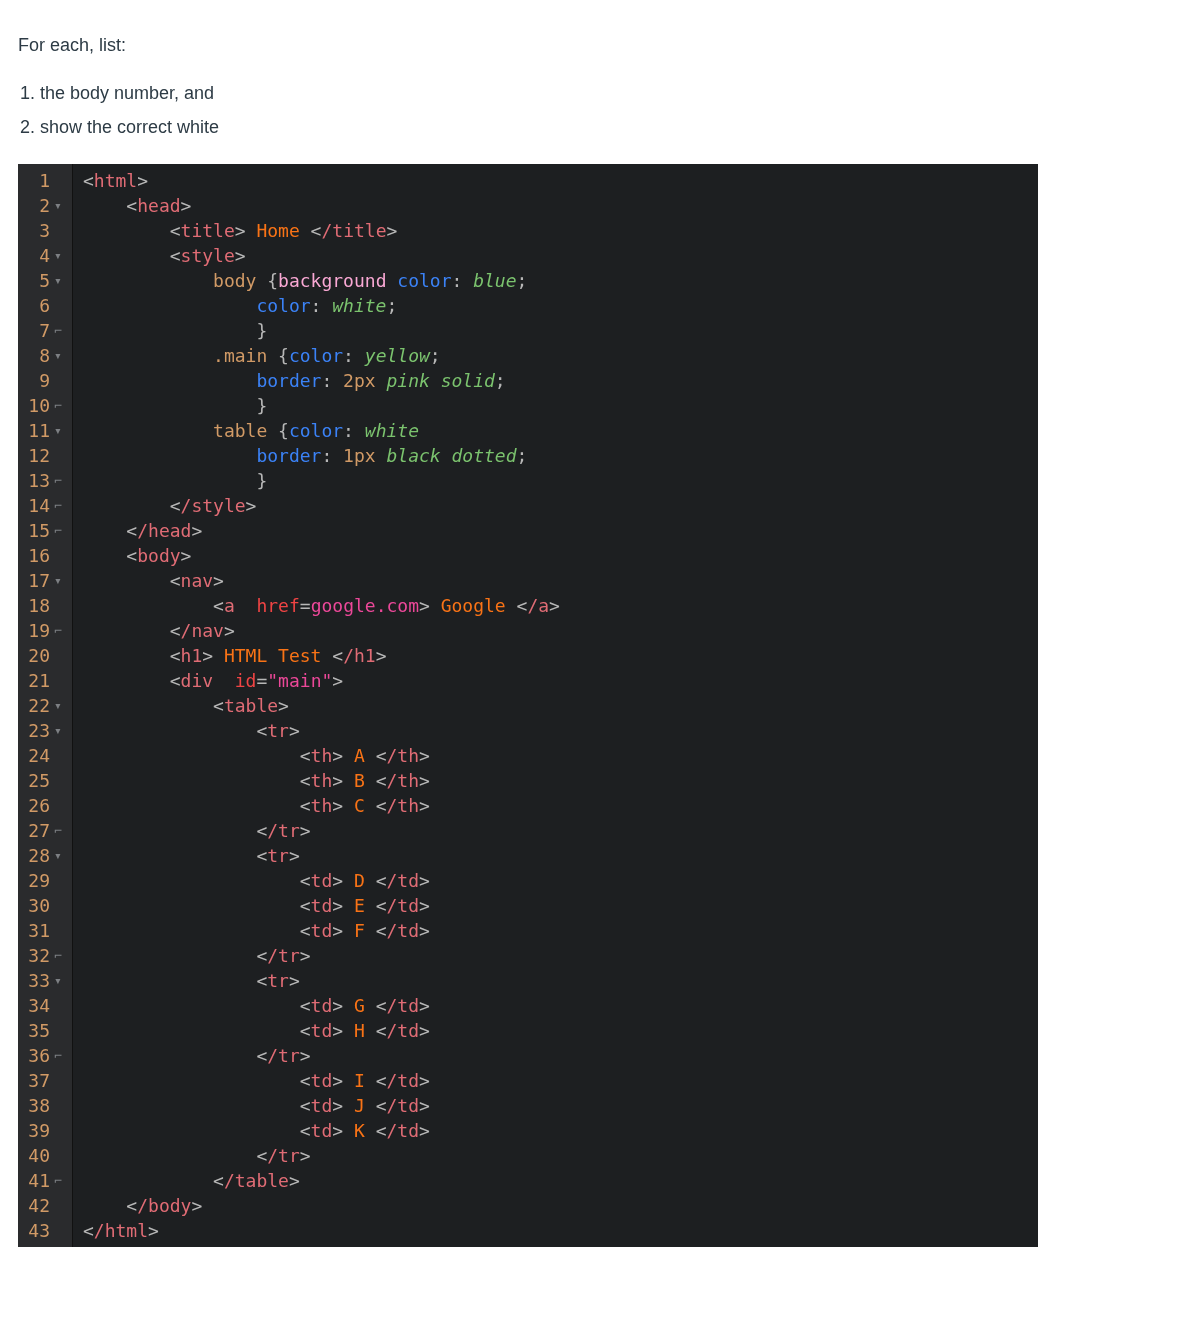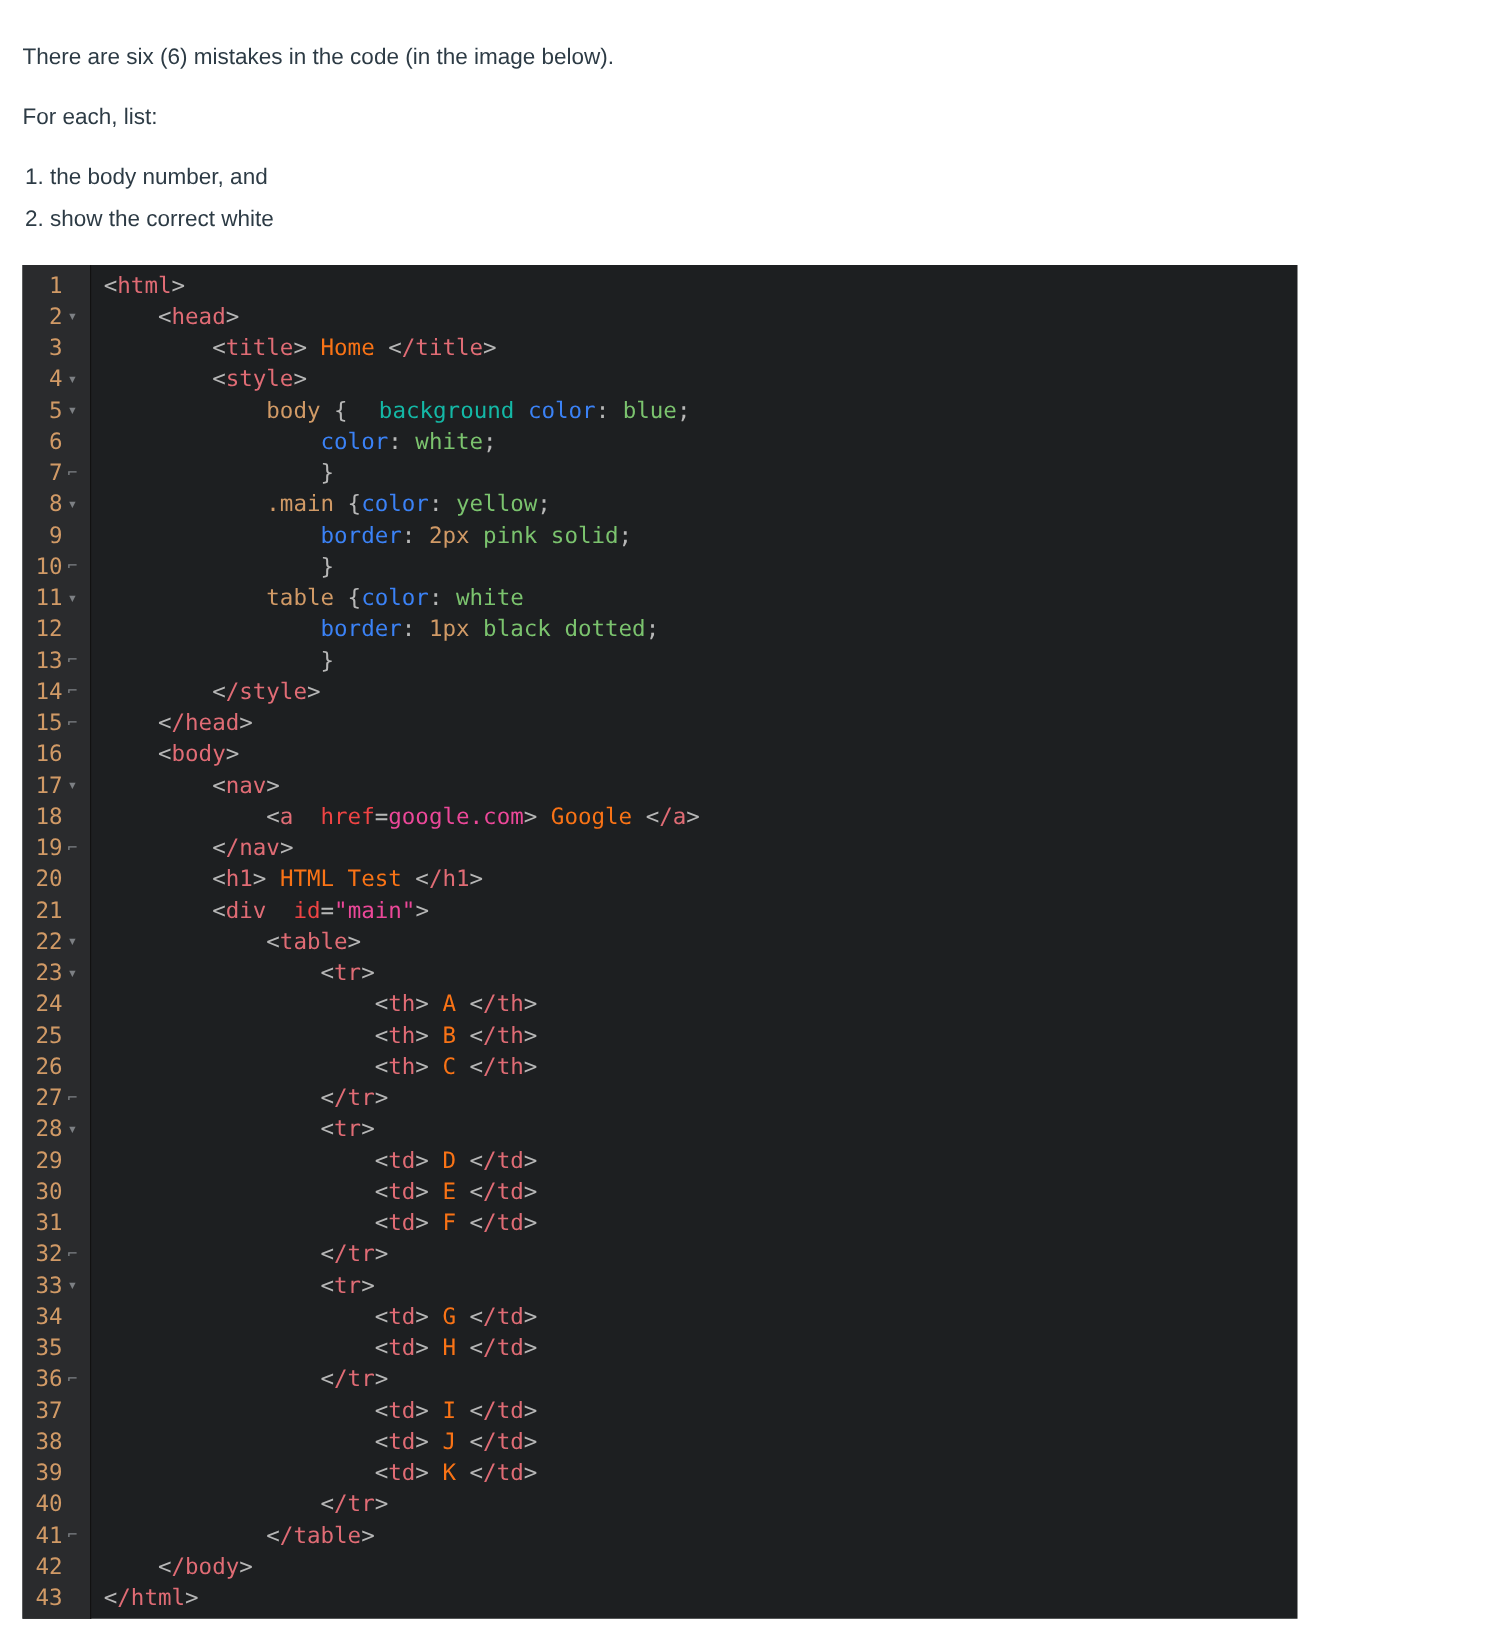--- a/index.html
+++ b/index.html
@@ -36,31 +36,30 @@
   .gutter .num { width: 26px; text-align: right; }
   .gutter .mark { width: 16px; text-align: center; font-size: 13px; color: #7d8084; }
   .code { padding: 4px 0 4px 10px; flex: 1; }
   .code .line { height: 25px; color: #ddd; }
   
   .p  { color: #b7b7b7; }             
   .t  { color: #e06c75; }             
   .sel{ color: #d19a66; }             
   .pr { color: #3b82f6; }             
   .at { color: #ef4444; }             
-  .atv{ color: #7bc36e; }             
+  .atv{ color: #7bc36e; font-style: italic; }             
   .txt{ color: #f97316; }             
   .num{ color: #d19a66; }             
-  .bg { color: #14b8a6; margin-left: 25px; }
+  .bg { color: #f9a8d4; }
   .str{ color: #ec4899; }             
 </style>
 </head>
 <body>
 
 <div class="prompt">
-  <p>There are six (6) mistakes in the code (in the image below).</p>
   <p>For each, list:</p>
   <ol>
     <li>the body number, and</li>
     <li>show the correct white</li>
   </ol>
 </div>
 
 <div class="editor">
   <div class="gutter" id="gutter"><div class="row"><span class="num">1</span><span class="mark"></span></div><div class="row"><span class="num">2</span><span class="mark">▾</span></div><div class="row"><span class="num">3</span><span class="mark"></span></div><div class="row"><span class="num">4</span><span class="mark">▾</span></div><div class="row"><span class="num">5</span><span class="mark">▾</span></div><div class="row"><span class="num">6</span><span class="mark"></span></div><div class="row"><span class="num">7</span><span class="mark">⌐</span></div><div class="row"><span class="num">8</span><span class="mark">▾</span></div><div class="row"><span class="num">9</span><span class="mark"></span></div><div class="row"><span class="num">10</span><span class="mark">⌐</span></div><div class="row"><span class="num">11</span><span class="mark">▾</span></div><div class="row"><span class="num">12</span><span class="mark"></span></div><div class="row"><span class="num">13</span><span class="mark">⌐</span></div><div class="row"><span class="num">14</span><span class="mark">⌐</span></div><div class="row"><span class="num">15</span><span class="mark">⌐</span></div><div class="row"><span class="num">16</span><span class="mark"></span></div><div class="row"><span class="num">17</span><span class="mark">▾</span></div><div class="row"><span class="num">18</span><span class="mark"></span></div><div class="row"><span class="num">19</span><span class="mark">⌐</span></div><div class="row"><span class="num">20</span><span class="mark"></span></div><div class="row"><span class="num">21</span><span class="mark"></span></div><div class="row"><span class="num">22</span><span class="mark">▾</span></div><div class="row"><span class="num">23</span><span class="mark">▾</span></div><div class="row"><span class="num">24</span><span class="mark"></span></div><div class="row"><span class="num">25</span><span class="mark"></span></div><div class="row"><span class="num">26</span><span class="mark"></span></div><div class="row"><span class="num">27</span><span class="mark">⌐</span></div><div class="row"><span class="num">28</span><span class="mark">▾</span></div><div class="row"><span class="num">29</span><span class="mark"></span></div><div class="row"><span class="num">30</span><span class="mark"></span></div><div class="row"><span class="num">31</span><span class="mark"></span></div><div class="row"><span class="num">32</span><span class="mark">⌐</span></div><div class="row"><span class="num">33</span><span class="mark">▾</span></div><div class="row"><span class="num">34</span><span class="mark"></span></div><div class="row"><span class="num">35</span><span class="mark"></span></div><div class="row"><span class="num">36</span><span class="mark">⌐</span></div><div class="row"><span class="num">37</span><span class="mark"></span></div><div class="row"><span class="num">38</span><span class="mark"></span></div><div class="row"><span class="num">39</span><span class="mark"></span></div><div class="row"><span class="num">40</span><span class="mark"></span></div><div class="row"><span class="num">41</span><span class="mark">⌐</span></div><div class="row"><span class="num">42</span><span class="mark"></span></div><div class="row"><span class="num">43</span><span class="mark"></span></div></div>
   <div class="code" id="code"><div class="line"><span class="p">&lt;</span><span class="t">html</span><span class="p">&gt;</span></div><div class="line">&nbsp;&nbsp;&nbsp;&nbsp;<span class="p">&lt;</span><span class="t">head</span><span class="p">&gt;</span></div><div class="line">&nbsp;&nbsp;&nbsp;&nbsp;&nbsp;&nbsp;&nbsp;&nbsp;<span class="p">&lt;</span><span class="t">title</span><span class="p">&gt;</span><span class="txt"> Home </span><span class="p">&lt;</span><span class="t">/title</span><span class="p">&gt;</span></div><div class="line">&nbsp;&nbsp;&nbsp;&nbsp;&nbsp;&nbsp;&nbsp;&nbsp;<span class="p">&lt;</span><span class="t">style</span><span class="p">&gt;</span></div><div class="line">&nbsp;&nbsp;&nbsp;&nbsp;&nbsp;&nbsp;&nbsp;&nbsp;&nbsp;&nbsp;&nbsp;&nbsp;<span class="sel">body</span> <span class="p">{</span><span class="bg">background</span> <span class="pr">color</span><span class="p">:</span> <span class="atv">blue</span><span class="p">;</span></div><div class="line">&nbsp;&nbsp;&nbsp;&nbsp;&nbsp;&nbsp;&nbsp;&nbsp;&nbsp;&nbsp;&nbsp;&nbsp;&nbsp;&nbsp;&nbsp;&nbsp;<span class="pr">color</span><span class="p">:</span> <span class="atv">white</span><span class="p">;</span></div><div class="line">&nbsp;&nbsp;&nbsp;&nbsp;&nbsp;&nbsp;&nbsp;&nbsp;&nbsp;&nbsp;&nbsp;&nbsp;&nbsp;&nbsp;&nbsp;&nbsp;<span class="p">}</span></div><div class="line">&nbsp;&nbsp;&nbsp;&nbsp;&nbsp;&nbsp;&nbsp;&nbsp;&nbsp;&nbsp;&nbsp;&nbsp;<span class="sel">.main</span> <span class="p">{</span><span class="pr">color</span><span class="p">:</span> <span class="atv">yellow</span><span class="p">;</span></div><div class="line">&nbsp;&nbsp;&nbsp;&nbsp;&nbsp;&nbsp;&nbsp;&nbsp;&nbsp;&nbsp;&nbsp;&nbsp;&nbsp;&nbsp;&nbsp;&nbsp;<span class="pr">border</span><span class="p">:</span> <span class="num">2px</span> <span class="atv">pink</span> <span class="atv">solid</span><span class="p">;</span></div><div class="line">&nbsp;&nbsp;&nbsp;&nbsp;&nbsp;&nbsp;&nbsp;&nbsp;&nbsp;&nbsp;&nbsp;&nbsp;&nbsp;&nbsp;&nbsp;&nbsp;<span class="p">}</span></div><div class="line">&nbsp;&nbsp;&nbsp;&nbsp;&nbsp;&nbsp;&nbsp;&nbsp;&nbsp;&nbsp;&nbsp;&nbsp;<span class="sel">table</span> <span class="p">{</span><span class="pr">color</span><span class="p">:</span> <span class="atv">white</span></div><div class="line">&nbsp;&nbsp;&nbsp;&nbsp;&nbsp;&nbsp;&nbsp;&nbsp;&nbsp;&nbsp;&nbsp;&nbsp;&nbsp;&nbsp;&nbsp;&nbsp;<span class="pr">border</span><span class="p">:</span> <span class="num">1px</span> <span class="atv">black</span> <span class="atv">dotted</span><span class="p">;</span></div><div class="line">&nbsp;&nbsp;&nbsp;&nbsp;&nbsp;&nbsp;&nbsp;&nbsp;&nbsp;&nbsp;&nbsp;&nbsp;&nbsp;&nbsp;&nbsp;&nbsp;<span class="p">}</span></div><div class="line">&nbsp;&nbsp;&nbsp;&nbsp;&nbsp;&nbsp;&nbsp;&nbsp;<span class="p">&lt;</span><span class="t">/style</span><span class="p">&gt;</span></div><div class="line">&nbsp;&nbsp;&nbsp;&nbsp;<span class="p">&lt;</span><span class="t">/head</span><span class="p">&gt;</span></div><div class="line">&nbsp;&nbsp;&nbsp;&nbsp;<span class="p">&lt;</span><span class="t">body</span><span class="p">&gt;</span></div><div class="line">&nbsp;&nbsp;&nbsp;&nbsp;&nbsp;&nbsp;&nbsp;&nbsp;<span class="p">&lt;</span><span class="t">nav</span><span class="p">&gt;</span></div><div class="line">&nbsp;&nbsp;&nbsp;&nbsp;&nbsp;&nbsp;&nbsp;&nbsp;&nbsp;&nbsp;&nbsp;&nbsp;<span class="p">&lt;</span><span class="t">a</span> <span class="p"> </span><span class="at">href</span><span class="p">=</span><span class="str">google.com</span><span class="p">&gt;</span><span class="txt"> Google </span><span class="p">&lt;</span><span class="t">/a</span><span class="p">&gt;</span></div><div class="line">&nbsp;&nbsp;&nbsp;&nbsp;&nbsp;&nbsp;&nbsp;&nbsp;<span class="p">&lt;</span><span class="t">/nav</span><span class="p">&gt;</span></div><div class="line">&nbsp;&nbsp;&nbsp;&nbsp;&nbsp;&nbsp;&nbsp;&nbsp;<span class="p">&lt;</span><span class="t">h1</span><span class="p">&gt;</span><span class="txt"> HTML Test </span><span class="p">&lt;</span><span class="t">/h1</span><span class="p">&gt;</span></div><div class="line">&nbsp;&nbsp;&nbsp;&nbsp;&nbsp;&nbsp;&nbsp;&nbsp;<span class="p">&lt;</span><span class="t">div</span> <span class="p"> </span><span class="at">id</span><span class="p">=</span><span class="str">"main"</span><span class="p">&gt;</span></div><div class="line">&nbsp;&nbsp;&nbsp;&nbsp;&nbsp;&nbsp;&nbsp;&nbsp;&nbsp;&nbsp;&nbsp;&nbsp;<span class="p">&lt;</span><span class="t">table</span><span class="p">&gt;</span></div><div class="line">&nbsp;&nbsp;&nbsp;&nbsp;&nbsp;&nbsp;&nbsp;&nbsp;&nbsp;&nbsp;&nbsp;&nbsp;&nbsp;&nbsp;&nbsp;&nbsp;<span class="p">&lt;</span><span class="t">tr</span><span class="p">&gt;</span></div><div class="line">&nbsp;&nbsp;&nbsp;&nbsp;&nbsp;&nbsp;&nbsp;&nbsp;&nbsp;&nbsp;&nbsp;&nbsp;&nbsp;&nbsp;&nbsp;&nbsp;&nbsp;&nbsp;&nbsp;&nbsp;<span class="p">&lt;</span><span class="t">th</span><span class="p">&gt;</span><span class="txt"> A </span><span class="p">&lt;</span><span class="t">/th</span><span class="p">&gt;</span></div><div class="line">&nbsp;&nbsp;&nbsp;&nbsp;&nbsp;&nbsp;&nbsp;&nbsp;&nbsp;&nbsp;&nbsp;&nbsp;&nbsp;&nbsp;&nbsp;&nbsp;&nbsp;&nbsp;&nbsp;&nbsp;<span class="p">&lt;</span><span class="t">th</span><span class="p">&gt;</span><span class="txt"> B </span><span class="p">&lt;</span><span class="t">/th</span><span class="p">&gt;</span></div><div class="line">&nbsp;&nbsp;&nbsp;&nbsp;&nbsp;&nbsp;&nbsp;&nbsp;&nbsp;&nbsp;&nbsp;&nbsp;&nbsp;&nbsp;&nbsp;&nbsp;&nbsp;&nbsp;&nbsp;&nbsp;<span class="p">&lt;</span><span class="t">th</span><span class="p">&gt;</span><span class="txt"> C </span><span class="p">&lt;</span><span class="t">/th</span><span class="p">&gt;</span></div><div class="line">&nbsp;&nbsp;&nbsp;&nbsp;&nbsp;&nbsp;&nbsp;&nbsp;&nbsp;&nbsp;&nbsp;&nbsp;&nbsp;&nbsp;&nbsp;&nbsp;<span class="p">&lt;</span><span class="t">/tr</span><span class="p">&gt;</span></div><div class="line">&nbsp;&nbsp;&nbsp;&nbsp;&nbsp;&nbsp;&nbsp;&nbsp;&nbsp;&nbsp;&nbsp;&nbsp;&nbsp;&nbsp;&nbsp;&nbsp;<span class="p">&lt;</span><span class="t">tr</span><span class="p">&gt;</span></div><div class="line">&nbsp;&nbsp;&nbsp;&nbsp;&nbsp;&nbsp;&nbsp;&nbsp;&nbsp;&nbsp;&nbsp;&nbsp;&nbsp;&nbsp;&nbsp;&nbsp;&nbsp;&nbsp;&nbsp;&nbsp;<span class="p">&lt;</span><span class="t">td</span><span class="p">&gt;</span><span class="txt"> D </span><span class="p">&lt;</span><span class="t">/td</span><span class="p">&gt;</span></div><div class="line">&nbsp;&nbsp;&nbsp;&nbsp;&nbsp;&nbsp;&nbsp;&nbsp;&nbsp;&nbsp;&nbsp;&nbsp;&nbsp;&nbsp;&nbsp;&nbsp;&nbsp;&nbsp;&nbsp;&nbsp;<span class="p">&lt;</span><span class="t">td</span><span class="p">&gt;</span><span class="txt"> E </span><span class="p">&lt;</span><span class="t">/td</span><span class="p">&gt;</span></div><div class="line">&nbsp;&nbsp;&nbsp;&nbsp;&nbsp;&nbsp;&nbsp;&nbsp;&nbsp;&nbsp;&nbsp;&nbsp;&nbsp;&nbsp;&nbsp;&nbsp;&nbsp;&nbsp;&nbsp;&nbsp;<span class="p">&lt;</span><span class="t">td</span><span class="p">&gt;</span><span class="txt"> F </span><span class="p">&lt;</span><span class="t">/td</span><span class="p">&gt;</span></div><div class="line">&nbsp;&nbsp;&nbsp;&nbsp;&nbsp;&nbsp;&nbsp;&nbsp;&nbsp;&nbsp;&nbsp;&nbsp;&nbsp;&nbsp;&nbsp;&nbsp;<span class="p">&lt;</span><span class="t">/tr</span><span class="p">&gt;</span></div><div class="line">&nbsp;&nbsp;&nbsp;&nbsp;&nbsp;&nbsp;&nbsp;&nbsp;&nbsp;&nbsp;&nbsp;&nbsp;&nbsp;&nbsp;&nbsp;&nbsp;<span class="p">&lt;</span><span class="t">tr</span><span class="p">&gt;</span></div><div class="line">&nbsp;&nbsp;&nbsp;&nbsp;&nbsp;&nbsp;&nbsp;&nbsp;&nbsp;&nbsp;&nbsp;&nbsp;&nbsp;&nbsp;&nbsp;&nbsp;&nbsp;&nbsp;&nbsp;&nbsp;<span class="p">&lt;</span><span class="t">td</span><span class="p">&gt;</span><span class="txt"> G </span><span class="p">&lt;</span><span class="t">/td</span><span class="p">&gt;</span></div><div class="line">&nbsp;&nbsp;&nbsp;&nbsp;&nbsp;&nbsp;&nbsp;&nbsp;&nbsp;&nbsp;&nbsp;&nbsp;&nbsp;&nbsp;&nbsp;&nbsp;&nbsp;&nbsp;&nbsp;&nbsp;<span class="p">&lt;</span><span class="t">td</span><span class="p">&gt;</span><span class="txt"> H </span><span class="p">&lt;</span><span class="t">/td</span><span class="p">&gt;</span></div><div class="line">&nbsp;&nbsp;&nbsp;&nbsp;&nbsp;&nbsp;&nbsp;&nbsp;&nbsp;&nbsp;&nbsp;&nbsp;&nbsp;&nbsp;&nbsp;&nbsp;<span class="p">&lt;</span><span class="t">/tr</span><span class="p">&gt;</span></div><div class="line">&nbsp;&nbsp;&nbsp;&nbsp;&nbsp;&nbsp;&nbsp;&nbsp;&nbsp;&nbsp;&nbsp;&nbsp;&nbsp;&nbsp;&nbsp;&nbsp;&nbsp;&nbsp;&nbsp;&nbsp;<span class="p">&lt;</span><span class="t">td</span><span class="p">&gt;</span><span class="txt"> I </span><span class="p">&lt;</span><span class="t">/td</span><span class="p">&gt;</span></div><div class="line">&nbsp;&nbsp;&nbsp;&nbsp;&nbsp;&nbsp;&nbsp;&nbsp;&nbsp;&nbsp;&nbsp;&nbsp;&nbsp;&nbsp;&nbsp;&nbsp;&nbsp;&nbsp;&nbsp;&nbsp;<span class="p">&lt;</span><span class="t">td</span><span class="p">&gt;</span><span class="txt"> J </span><span class="p">&lt;</span><span class="t">/td</span><span class="p">&gt;</span></div><div class="line">&nbsp;&nbsp;&nbsp;&nbsp;&nbsp;&nbsp;&nbsp;&nbsp;&nbsp;&nbsp;&nbsp;&nbsp;&nbsp;&nbsp;&nbsp;&nbsp;&nbsp;&nbsp;&nbsp;&nbsp;<span class="p">&lt;</span><span class="t">td</span><span class="p">&gt;</span><span class="txt"> K </span><span class="p">&lt;</span><span class="t">/td</span><span class="p">&gt;</span></div><div class="line">&nbsp;&nbsp;&nbsp;&nbsp;&nbsp;&nbsp;&nbsp;&nbsp;&nbsp;&nbsp;&nbsp;&nbsp;&nbsp;&nbsp;&nbsp;&nbsp;<span class="p">&lt;</span><span class="t">/tr</span><span class="p">&gt;</span></div><div class="line">&nbsp;&nbsp;&nbsp;&nbsp;&nbsp;&nbsp;&nbsp;&nbsp;&nbsp;&nbsp;&nbsp;&nbsp;<span class="p">&lt;</span><span class="t">/table</span><span class="p">&gt;</span></div><div class="line">&nbsp;&nbsp;&nbsp;&nbsp;<span class="p">&lt;</span><span class="t">/body</span><span class="p">&gt;</span></div><div class="line"><span class="p">&lt;</span><span class="t">/html</span><span class="p">&gt;</span></div></div>

